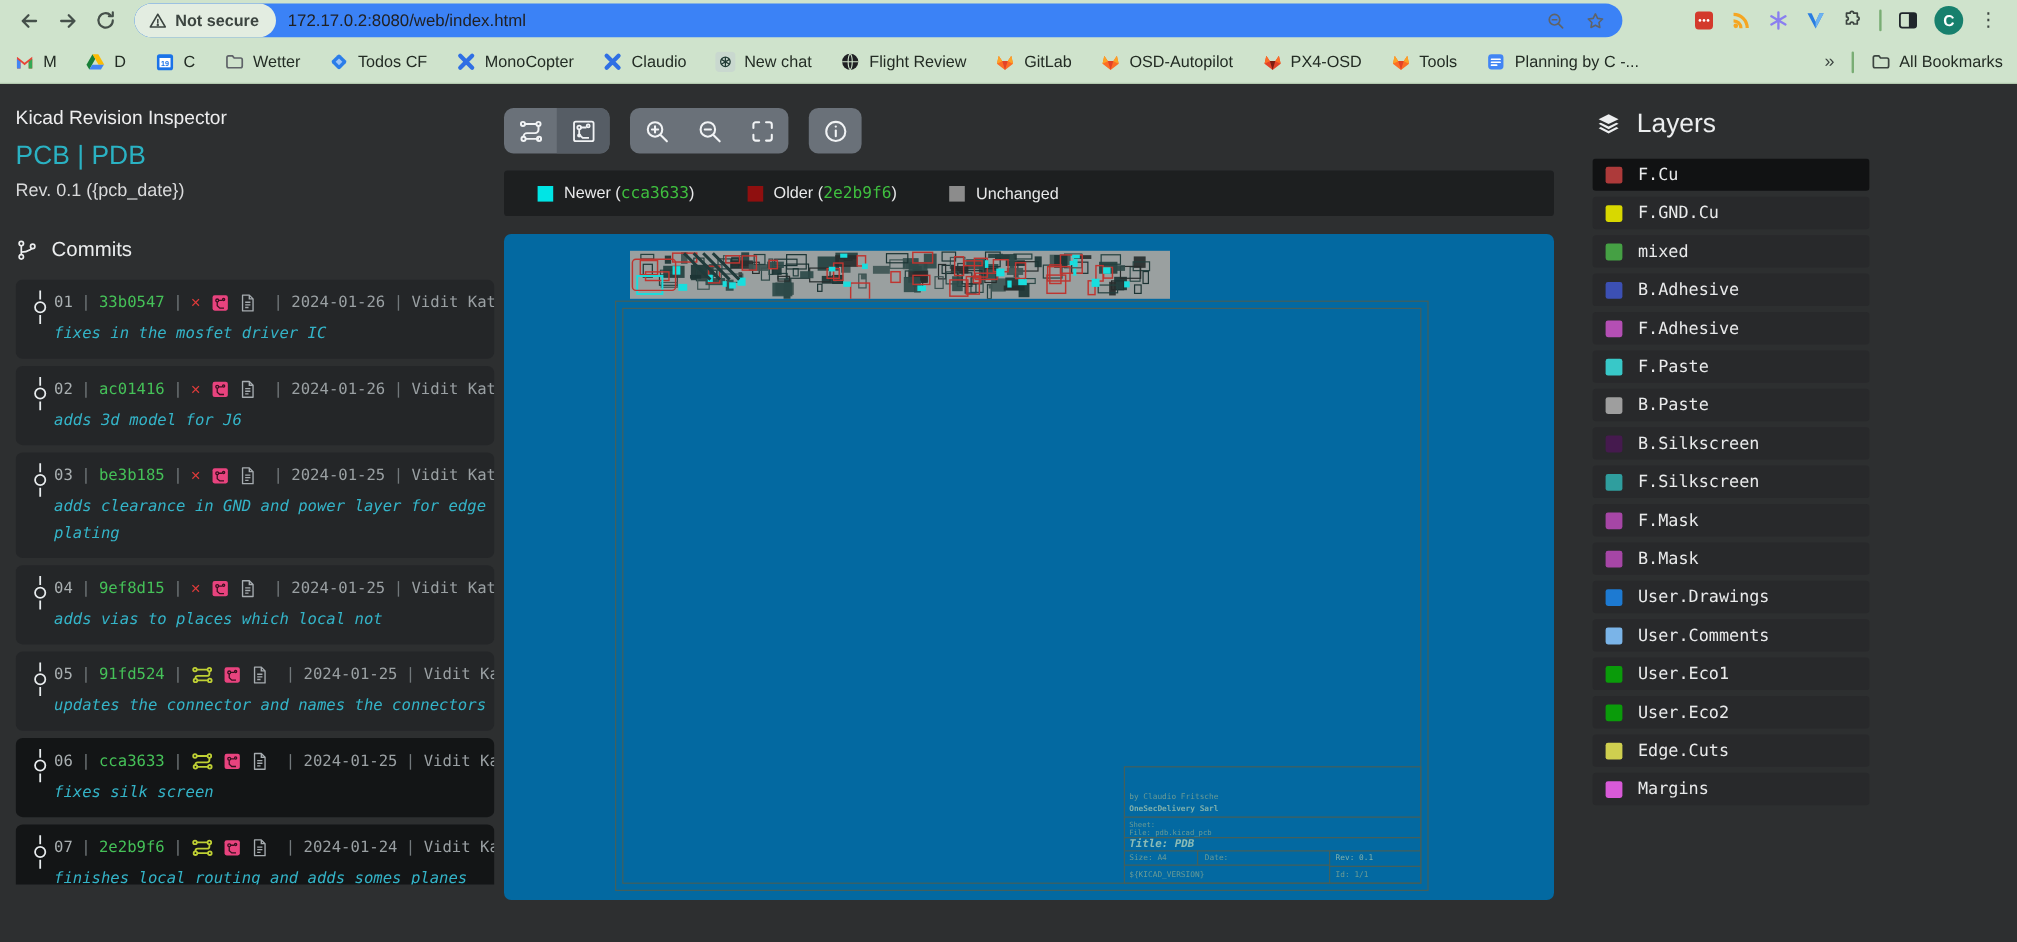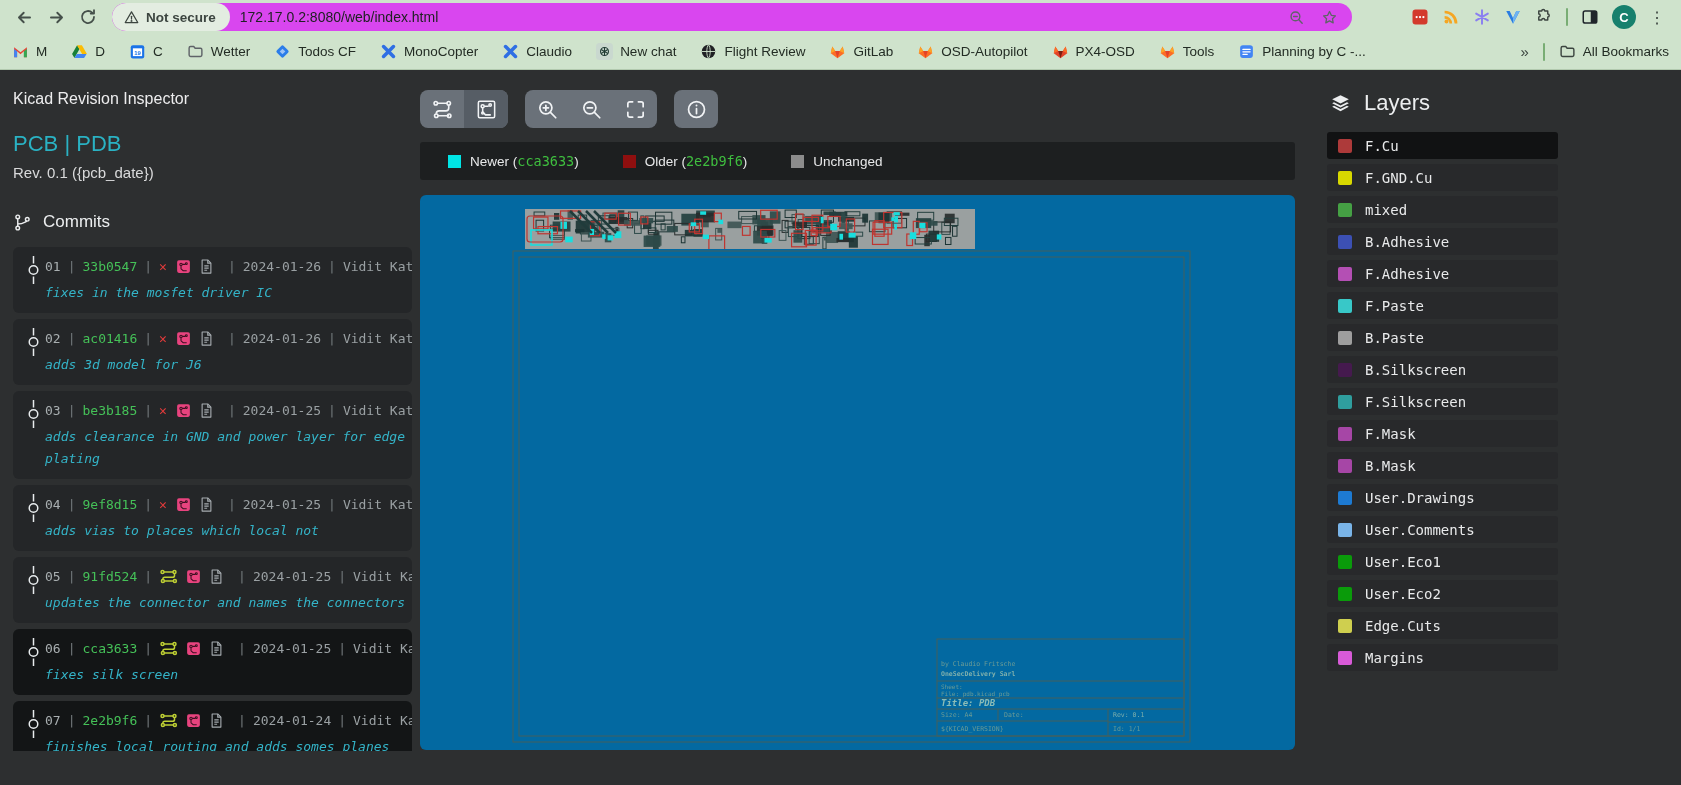--- a/index.html
+++ b/index.html
@@ -3,21 +3,21 @@
 <meta charset="utf-8">
 <style>
   * { box-sizing: border-box; margin: 0; padding: 0; }
   html,body { width:1681px; height:785px; overflow:hidden; background:#2d2f30;
               font-family:"Liberation Sans", sans-serif; }
 
   
   .chrome { height:70px; background:#cfe3cc; border-bottom:1px solid #b2c9ae; }
   .chrome-top { height:34px; display:flex; align-items:center; padding:0 10px; gap:4px; }
   .nav-ic { width:28px; height:28px; display:grid; place-items:center; color:#45504a; border-radius:50%; flex:none; }
-  .urlbar { width:1240px; height:28px; background:#d946ef; border-radius:14px; display:flex;
+  .urlbar { width:1240px; height:28px; background:#3b82f6; border-radius:14px; display:flex;
             align-items:center; margin-left:6px; overflow:hidden; }
   .chip { height:28px; background:#e3ede1; border-radius:14px; display:flex; align-items:center;
           gap:7px; padding:0 14px 0 12px; color:#3c4540; font-size:13.5px; font-weight:bold; flex:none; }
   .url-text { font-size:14px; color:#202124; margin-left:10px; flex:1; white-space:nowrap; }
   .pill-ics { display:flex; gap:16px; padding-right:14px; color:#5f6368; }
   .ext-ics { display:flex; align-items:center; gap:13px; margin-left:auto; padding-right:6px; }
   .vsep-g { width:2px; height:18px; background:#79ad74; border-radius:1px; }
   .avatar { width:24px; height:24px; border-radius:50%; background:#17806d; color:#fff; font-size:13px;
             font-weight:bold; display:grid; place-items:center; }
   .kebab { color:#3c4540; font-size:16px; letter-spacing:0; }
@@ -31,21 +31,21 @@
   .chev { font-size:15px; color:#3c4540; }
 
   
   .app { display:flex; height:714px; }
   .left  { width:420px; padding:20px 0 0 13px; flex:none; }
   .center{ width:895px; padding:20px 20px 0 0; flex:none; }
   .right { width:366px; padding:20px 0 0 12px; flex:none; }
 
   
   .app-title { font-size:16px; color:#ededee; font-weight:400; }
-  .app-nav { margin-top:23px; font-size:22px; color:#2ab2c3; }
+  .app-nav { margin-top:9px; font-size:22px; color:#2ab2c3; }
   .app-nav a { color:#2ab2c3; text-decoration:none; cursor:pointer; }
   .app-rev { margin-top:7px; font-size:15px; color:#d9dadb; }
   .commits-h { margin-top:31px; display:flex; align-items:center; gap:11px; color:#eceeef; font-size:17px; }
   .commit-list { margin-top:15px; width:399px; height:504px; overflow:hidden;
                  display:flex; flex-direction:column; gap:6px; }
   .commit-row { background:#242628; border-radius:6px; padding:8px 0 9px 8px; display:flex; flex:none; cursor:pointer; }
   .commit-row.selected { background:#131516; }
   .c-node { width:24px; flex:none; display:flex; justify-content:center; padding-top:0; }
   .c-body { flex:1; overflow:hidden; }
   .c-meta { display:flex; align-items:center; white-space:nowrap;

